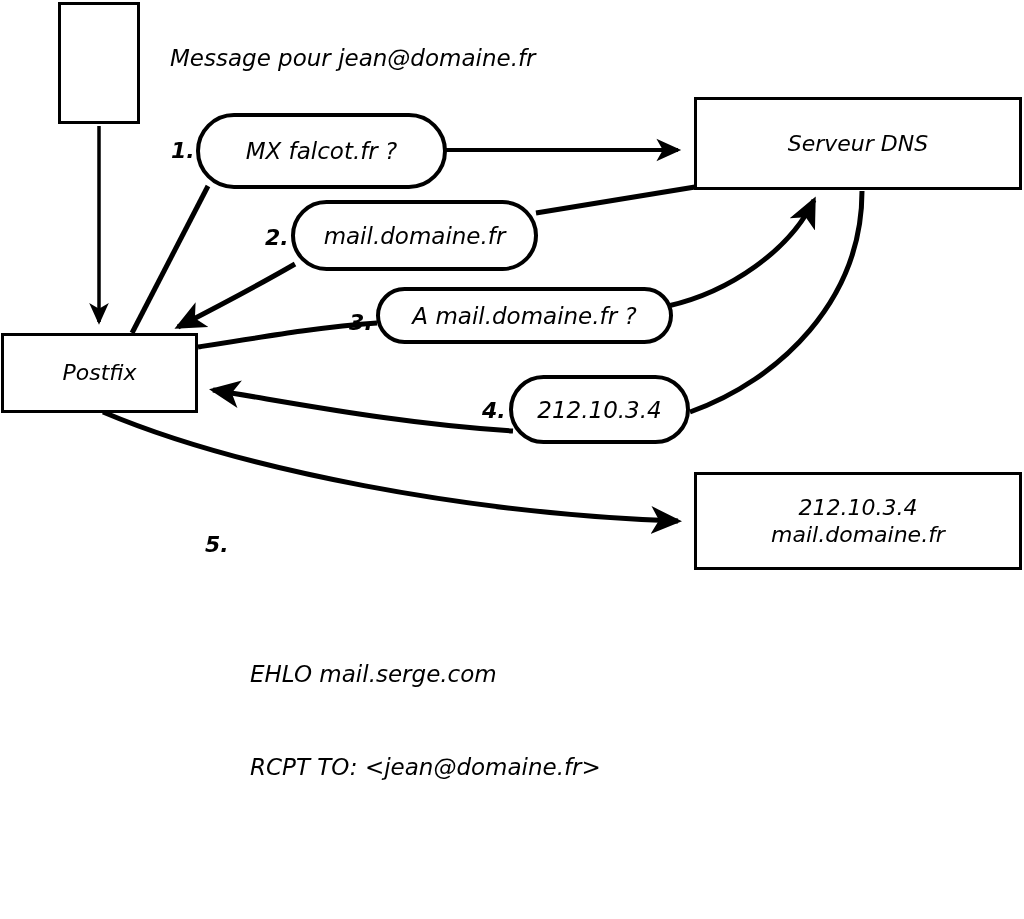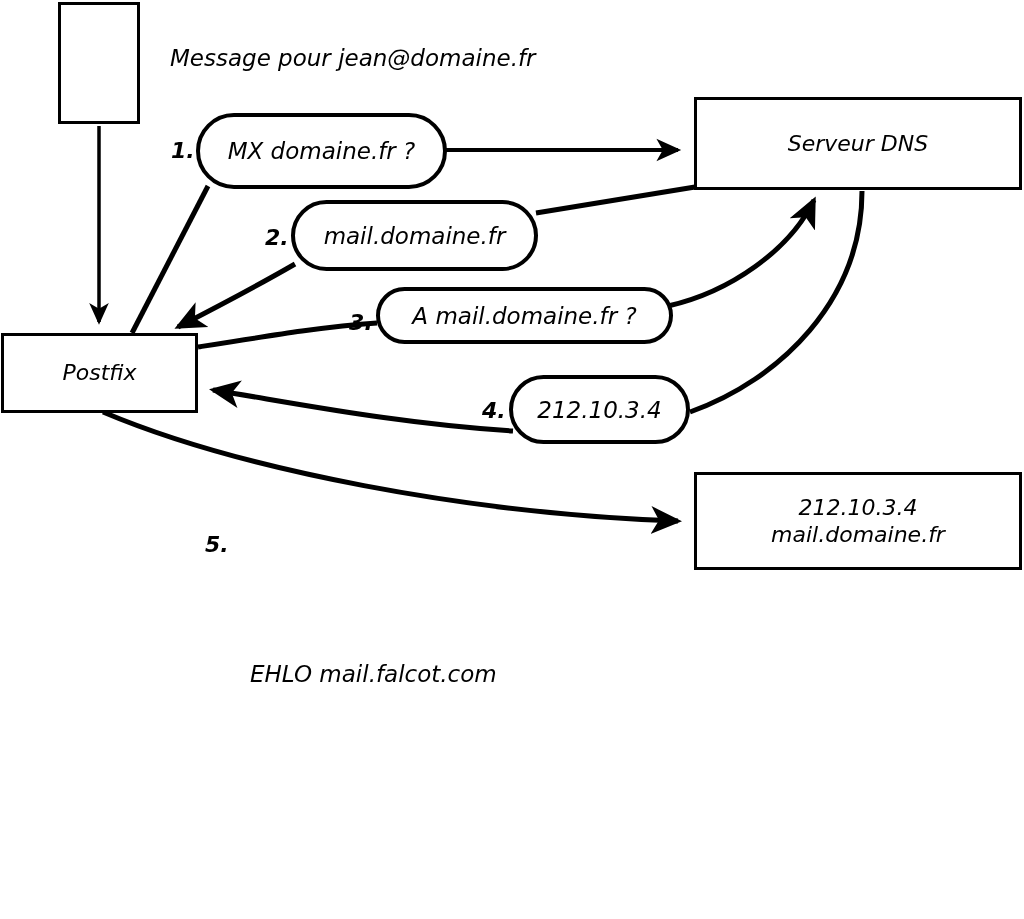--- a/index.html
+++ b/index.html
@@ -124,42 +124,43 @@
     <span>Postfix</span>
   </div>
 
   <div class="node-box" style="left:694px; top:472px; width:328px; height:98px;">
     <span>212.10.3.4</span>
     <span>mail.domaine.fr</span>
   </div>
 
   <div class="step-num" style="left:171px; top:138px;">1.</div>
   <div class="bubble" style="left:196px; top:113px; width:251px; height:76px; border-radius:38px;">
-    <span>MX domaine.fr ?</span>
+    <span>MX falcot.fr ?</span>
   </div>
 
   <div class="step-num" style="left:265px; top:225px;">2.</div>
   <div class="bubble" style="left:291px; top:200px; width:247px; height:71px; border-radius:36px;">
     <span>mail.domaine.fr</span>
   </div>
 
   <div class="step-num" style="left:349px; top:310px;">3.</div>
   <div class="bubble" style="left:376px; top:287px; width:297px; height:57px; border-radius:37px;">
     <span>A mail.domaine.fr ?</span>
   </div>
 
   <div class="step-num" style="left:482px; top:398px;">4.</div>
   <div class="bubble" style="left:509px; top:375px; width:181px; height:69px; border-radius:35px;">
     <span>212.10.3.4</span>
   </div>
 
   <div class="step-num" style="left:205px; top:532px;">5.</div>
 
   <div class="smtp-block" style="left:250px; top:597px;">
-    <span class="smtp-line">EHLO mail.falcot.com</span>
+    <span class="smtp-line">EHLO mail.serge.com</span>
+    <span class="smtp-line">RCPT TO: &lt;jean@domaine.fr&gt;</span>
     
     
     
     
     
     
     
     
   </div>
 

